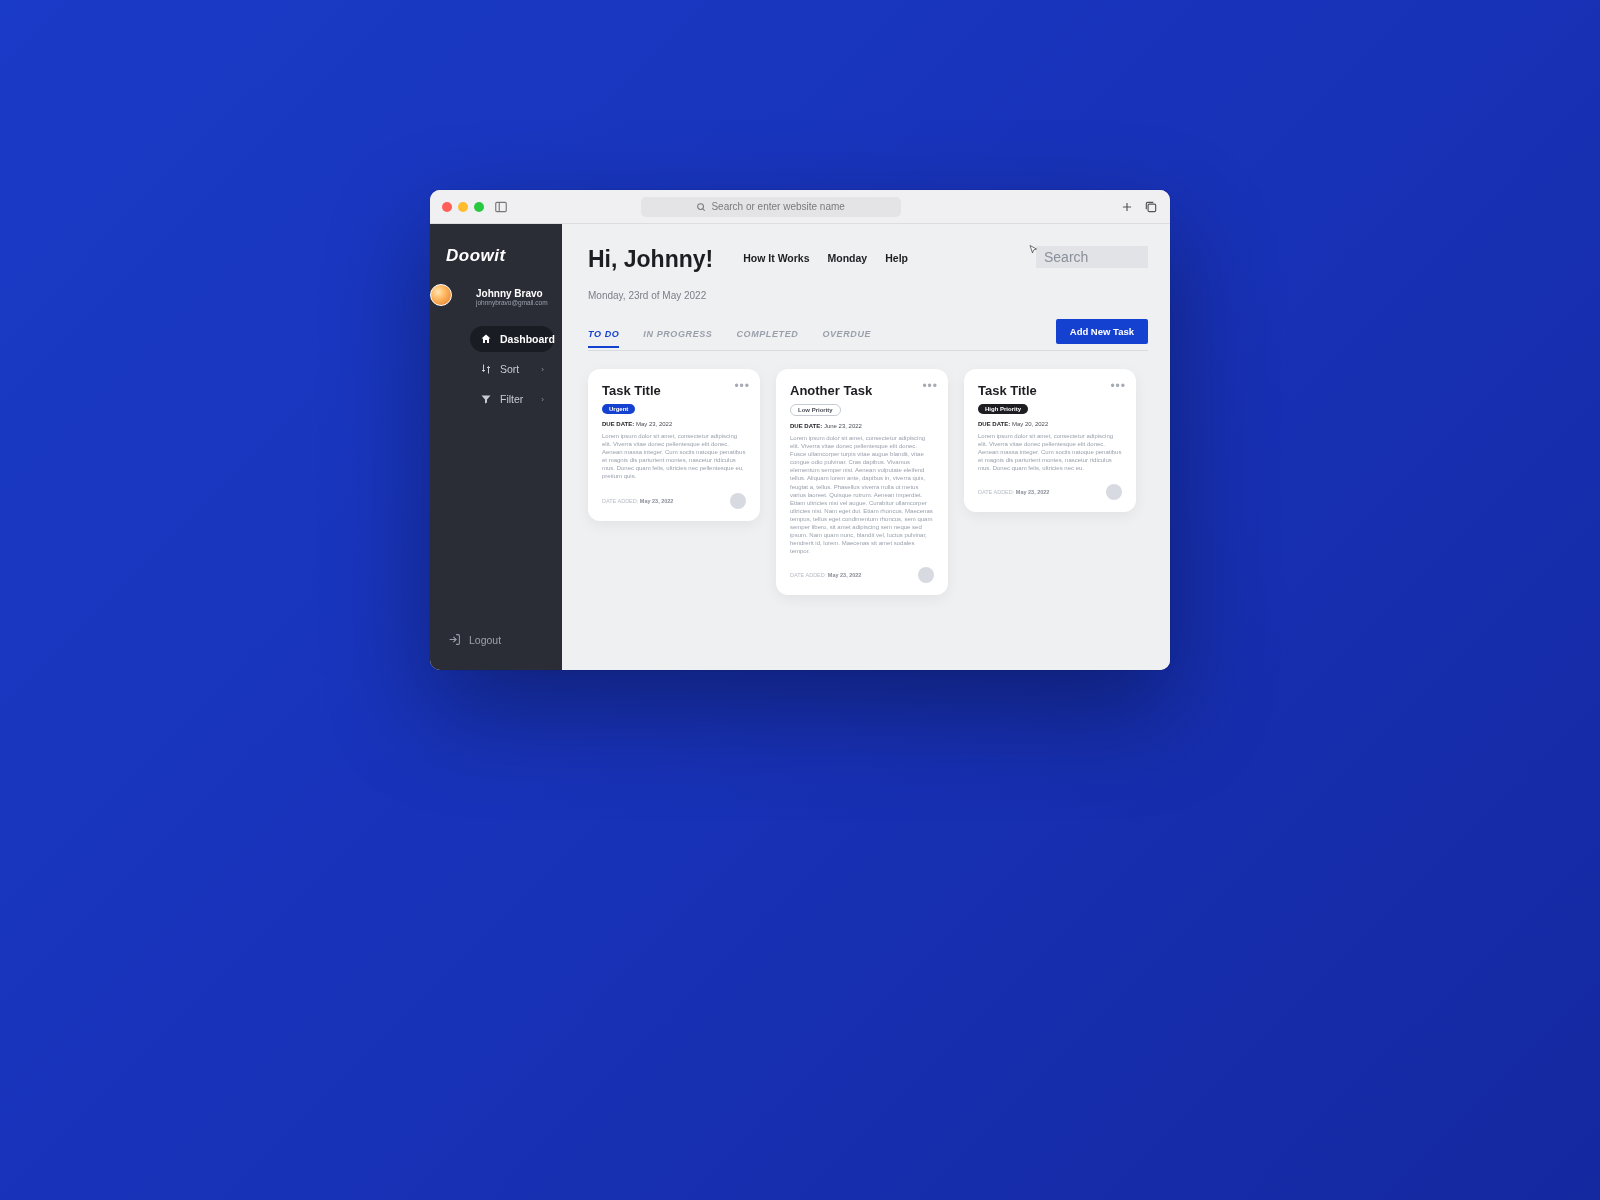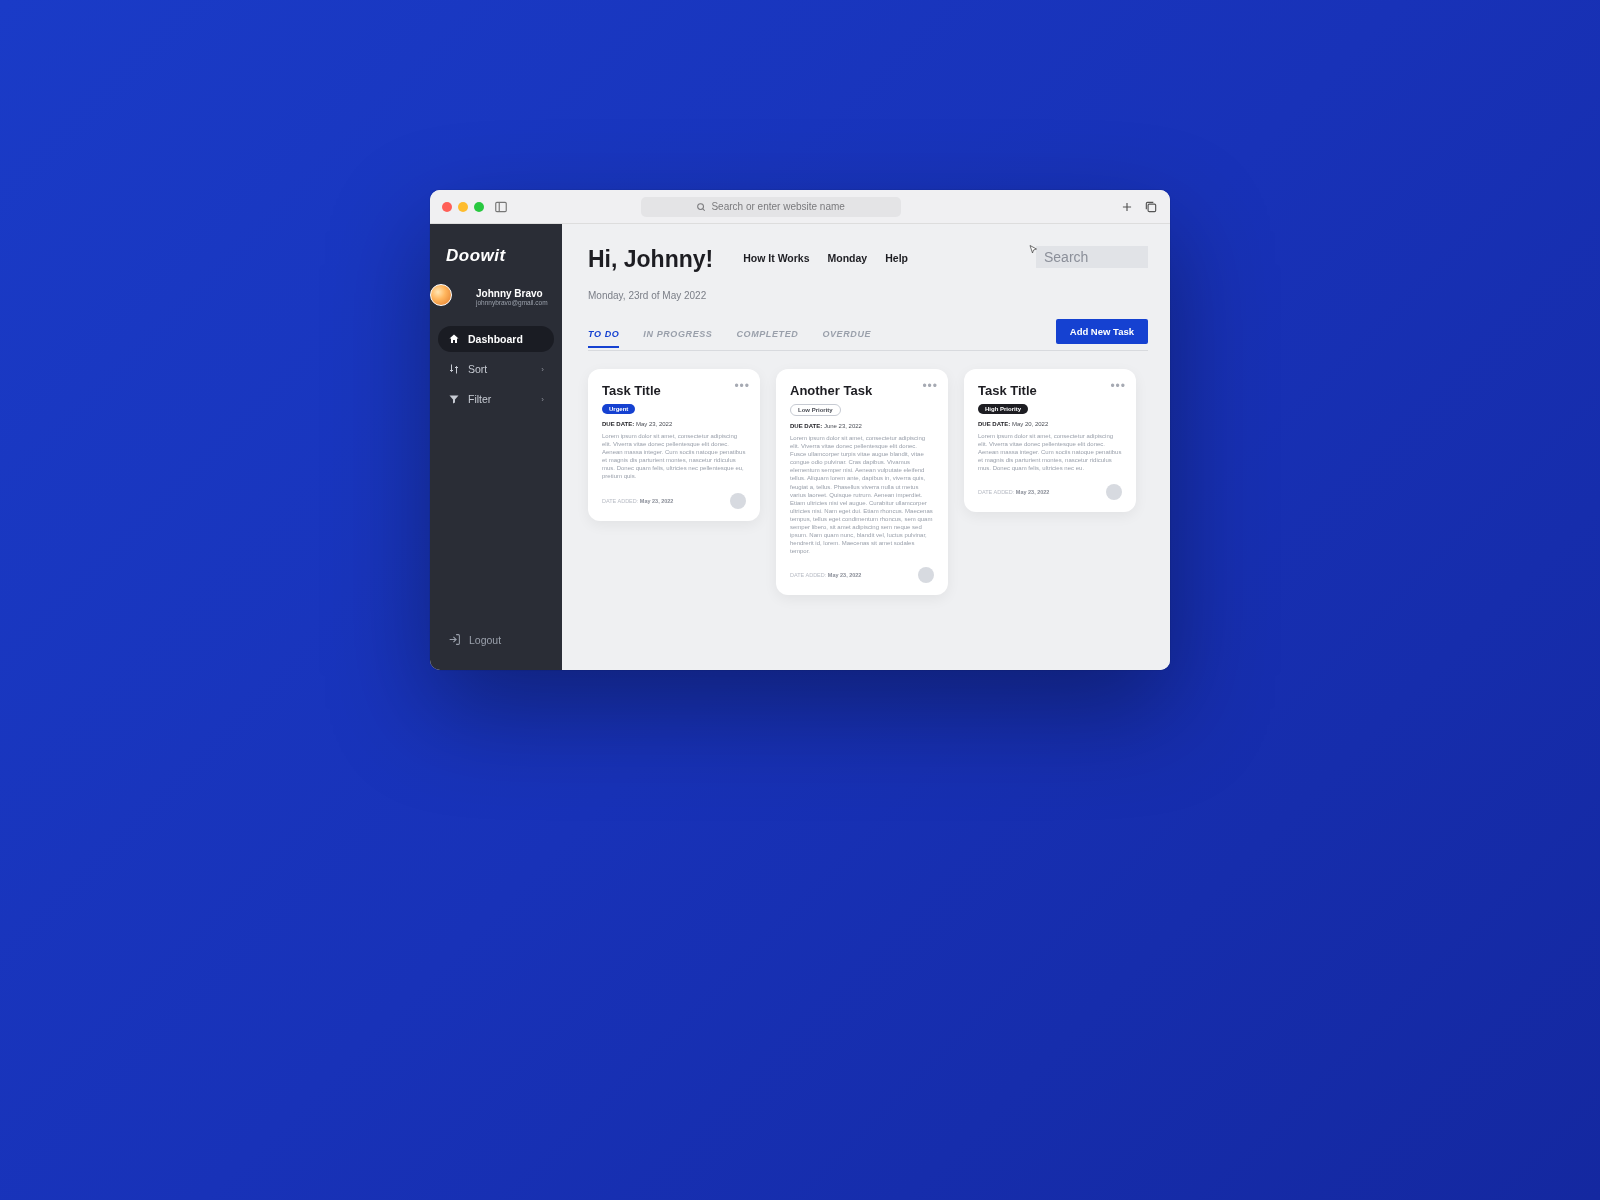--- a/index.html
+++ b/index.html
@@ -82,21 +82,21 @@
   }
   .avatar-sm {
     width: 22px; height: 22px; border-radius: 50%;
     background: radial-gradient(circle at 35% 35%, #ffe6b3 0%, #ffb65e 40%, #e0792a 100%);
     border: 1.5px solid #fff;
     flex-shrink: 0;
   }
   .profile-text { display: flex; flex-direction: column; line-height: 1.1; }
   .profile-name { font-size: 10px; font-weight: 600; }
   .profile-email { font-size: 6.5px; color: #9aa0ab; }
-  .nav { display: flex; flex-direction: column; gap: 4px; margin-top: 6px; padding: 0 8px; }
+  .nav { display: flex; flex-direction: column; gap: 4px; margin-top: 6px; padding: 0 8px; margin-left: 32px; }
   .nav-item {
     display: flex; align-items: center; gap: 8px;
     font-size: 10.5px; color: #c7cbd3;
     padding: 7px 10px; border-radius: 14px;
     cursor: pointer;
   }
   .nav-item.active { background: #1a1c23; color: #fff; font-weight: 600; }
   .nav-item .dot { margin-left: auto; font-size: 8px; color: #8b8f99; }
   .nav-item svg { width: 12px; height: 12px; flex-shrink: 0; }
   .logout {

